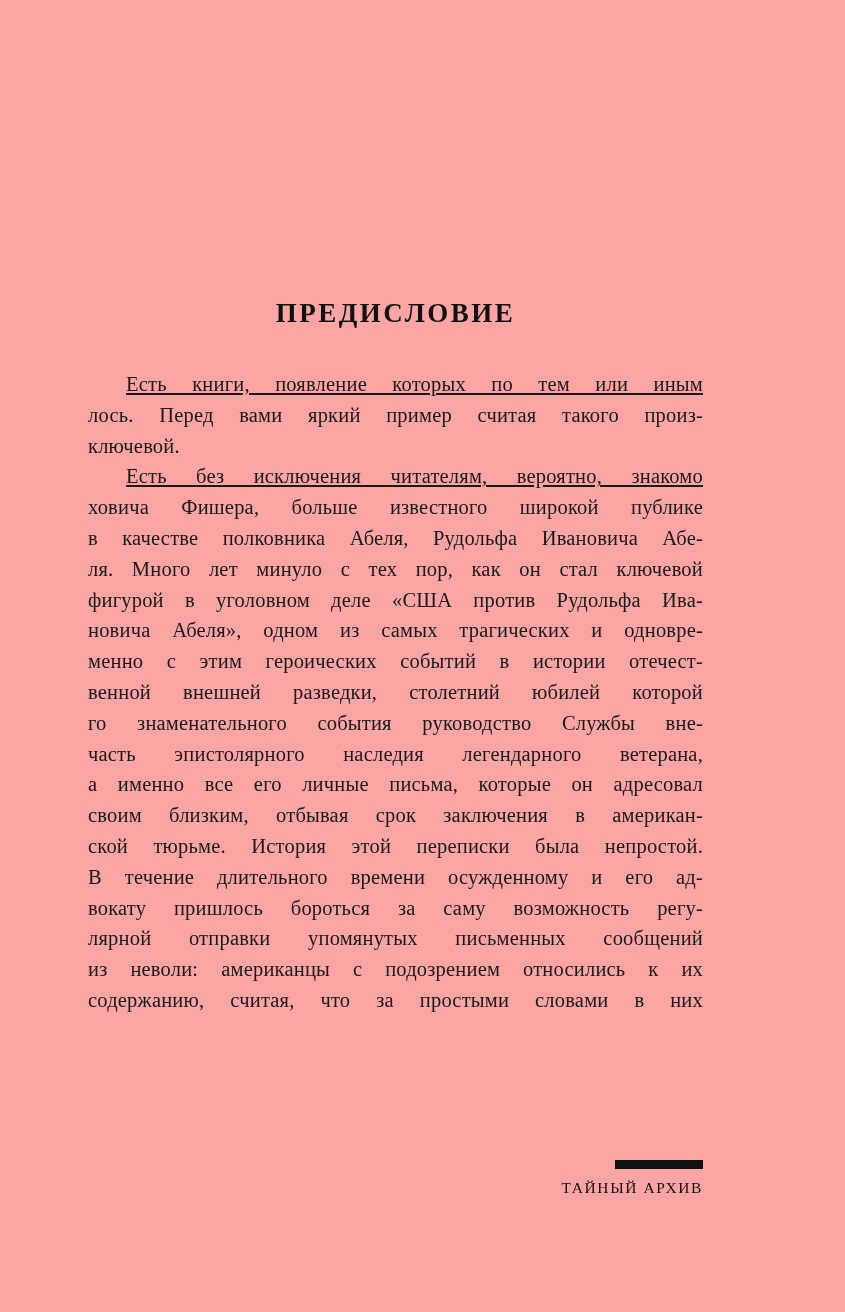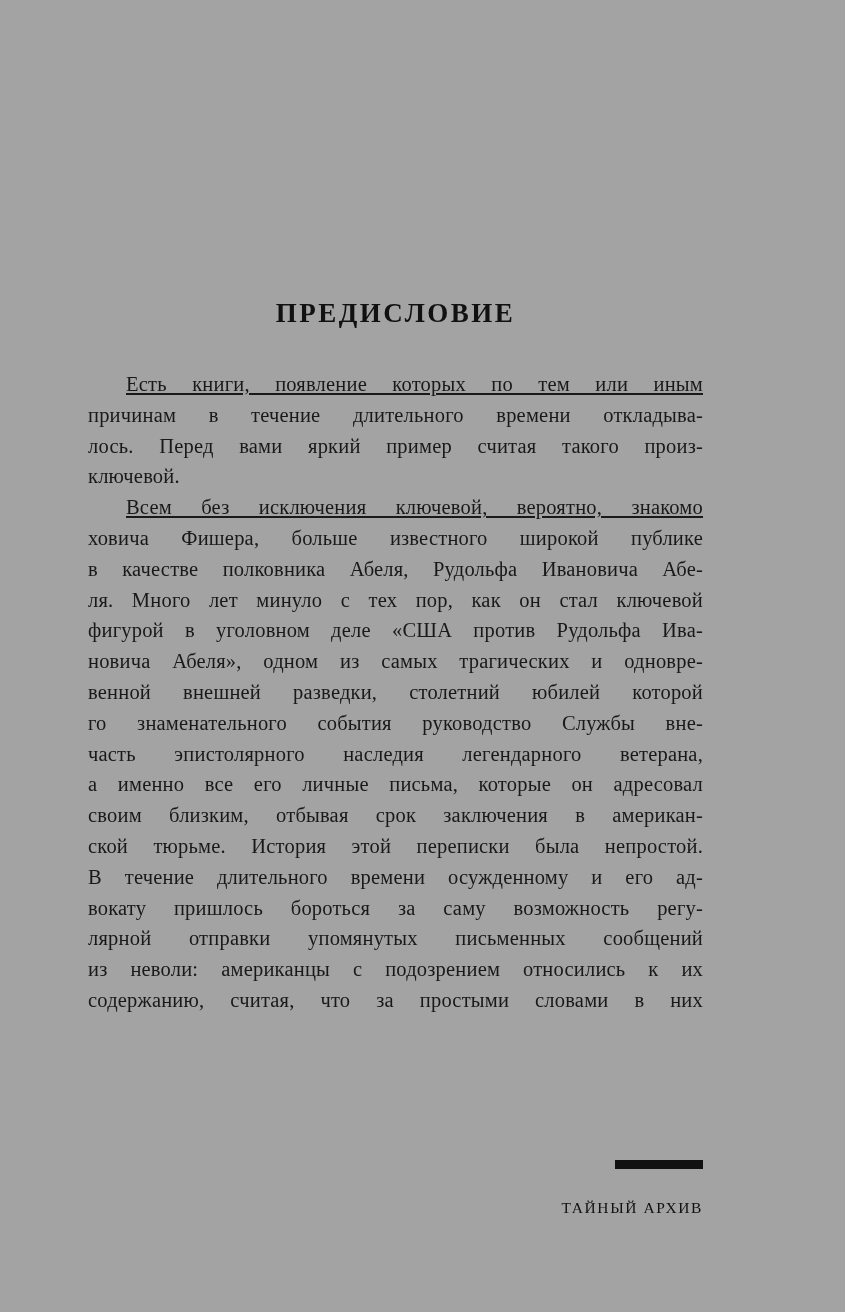--- a/index.html
+++ b/index.html
@@ -4,21 +4,21 @@
 <style>
   html, body {
     margin: 0;
     padding: 0;
     background: #ffffff;
   }
   .page {
     position: relative;
     width: 845px;
     height: 1312px;
-    background: #a3a3a3;
+    background: #fca5a5;
     color: #1a1a1a;
     font-family: "Liberation Serif", "DejaVu Serif", serif;
     overflow: hidden;
   }
   .content {
     position: absolute;
     left: 88px;
     top: 298px;
     width: 615px;
   }
@@ -63,43 +63,42 @@
     width: 88px;
     height: 9px;
     background: #111111;
     margin-bottom: 6px;
   }
   .footer-label {
     font-size: 15.5px;
     letter-spacing: 1.6px;
     color: #111111;
     font-weight: normal;
-    margin-top: 20px;
   }
 </style>
 </head>
 <body>
 
 <div class="page">
   <div class="content">
     <h1 class="chapter-title">ПРЕДИСЛОВИЕ</h1>
     <div class="body-text">
         <div class="paragraph">
           <div class="line indent">Есть книги, появление которых по тем или иным</div>
-          <div class="line">причинам в течение длительного времени откладыва-</div>
           <div class="line">лось. Перед вами яркий пример считая такого произ-</div>
           <div class="line lastline">ключевой.</div>
         </div>
         <div class="paragraph">
-          <div class="line indent">Всем без исключения ключевой, вероятно, знакомо</div>
+          <div class="line indent">Есть без исключения читателям, вероятно, знакомо</div>
           <div class="line">ховича Фишера, больше известного широкой публике</div>
           <div class="line">в качестве полковника Абеля, Рудольфа Ивановича Абе-</div>
           <div class="line">ля. Много лет минуло с тех пор, как он стал ключевой</div>
           <div class="line">фигурой в уголовном деле «США против Рудольфа Ива-</div>
           <div class="line">новича Абеля», одном из самых трагических и одновре-</div>
+          <div class="line">менно с этим героических событий в истории отечест-</div>
           <div class="line">венной внешней разведки, столетний юбилей которой</div>
           <div class="line">го знаменательного события руководство Службы вне-</div>
           <div class="line">часть эпистолярного наследия легендарного ветерана,</div>
           <div class="line">а именно все его личные письма, которые он адресовал</div>
           <div class="line">своим близким, отбывая срок заключения в американ-</div>
           <div class="line">ской тюрьме. История этой переписки была непростой.</div>
           <div class="line">В течение длительного времени осужденному и его ад-</div>
           <div class="line">вокату пришлось бороться за саму возможность регу-</div>
           <div class="line">лярной отправки упомянутых письменных сообщений</div>
           <div class="line">из неволи: американцы с подозрением относились к их</div>

